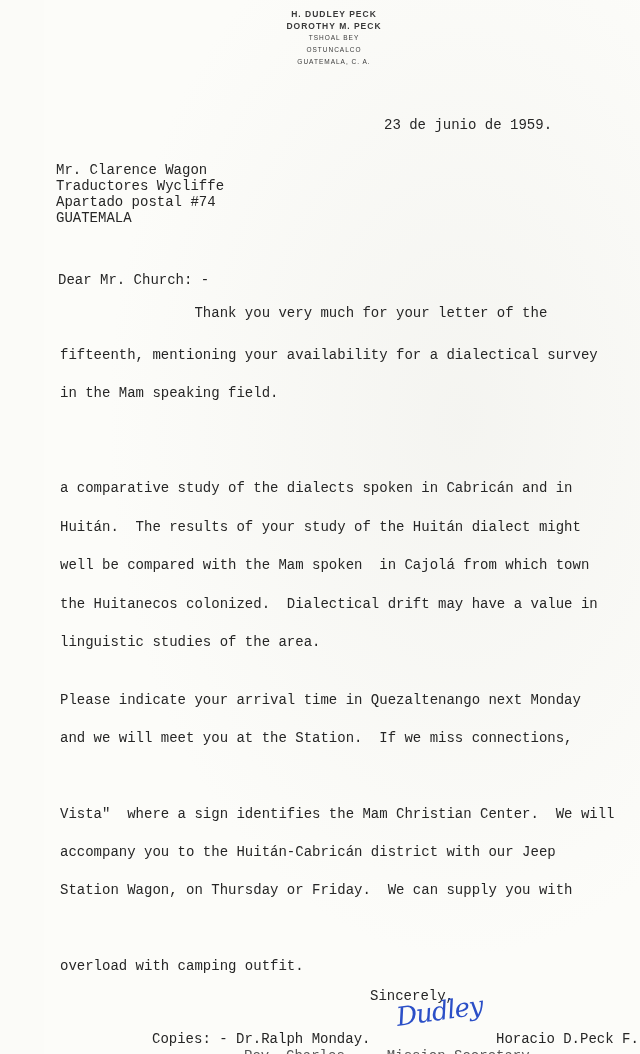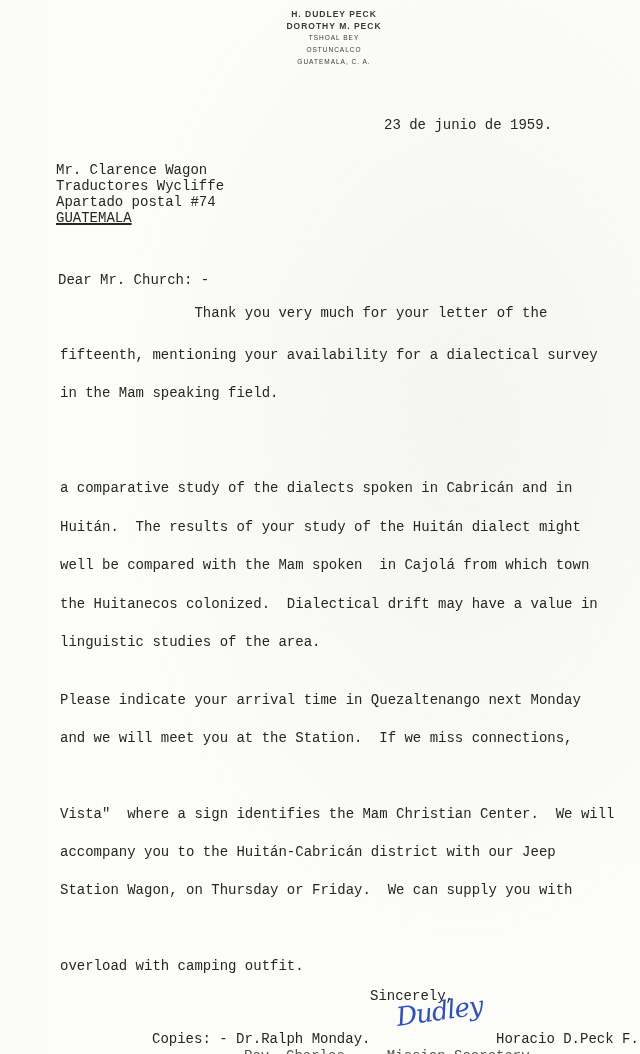--- a/index.html
+++ b/index.html
@@ -48,21 +48,21 @@
       font-size: 14px;
       color: #262626;
       position: absolute;
       white-space: pre;
     }
     .date { top: 117px; left: 340px; }
     .addr { left: 12px; line-height: 15.5px; }
     .addr-1 { top: 163px; }
     .addr-2 { top: 179px; }
     .addr-3 { top: 195px; }
-    .addr-4 { top: 211px; text-decoration: underline; text-decoration-thickness: 2px; }
+    .addr-4 { top: 211px; text-decoration-thickness: 2px; }
     .salutation { top: 272px; left: 14px; }
     .body-line { left: 16px; }
     .closing { top: 988px; left: 326px; }
     .copies { top: 1031px; left: 108px; }
     .signer { top: 1031px; left: 452px; }
     .cut-line {
       top: 1049px;
       left: 200px;
       color: #555;
       height: 5px;

